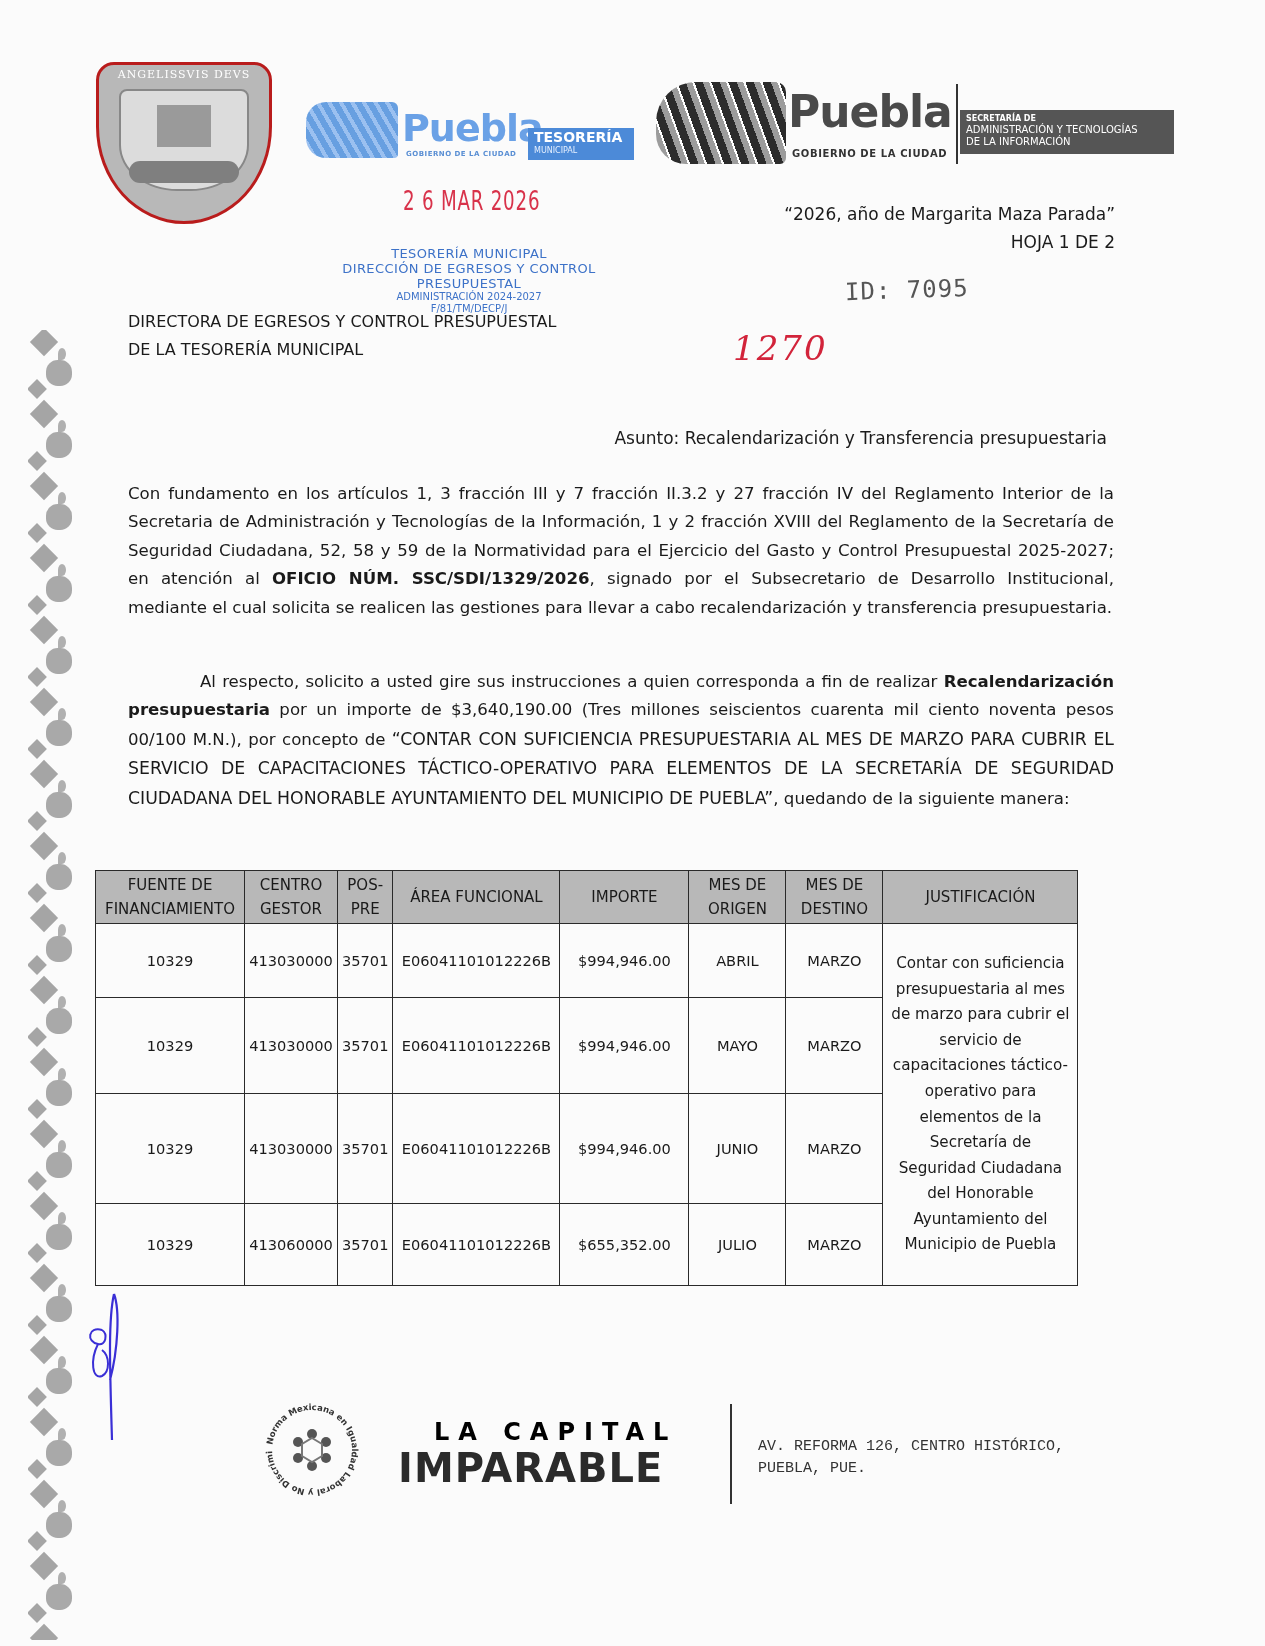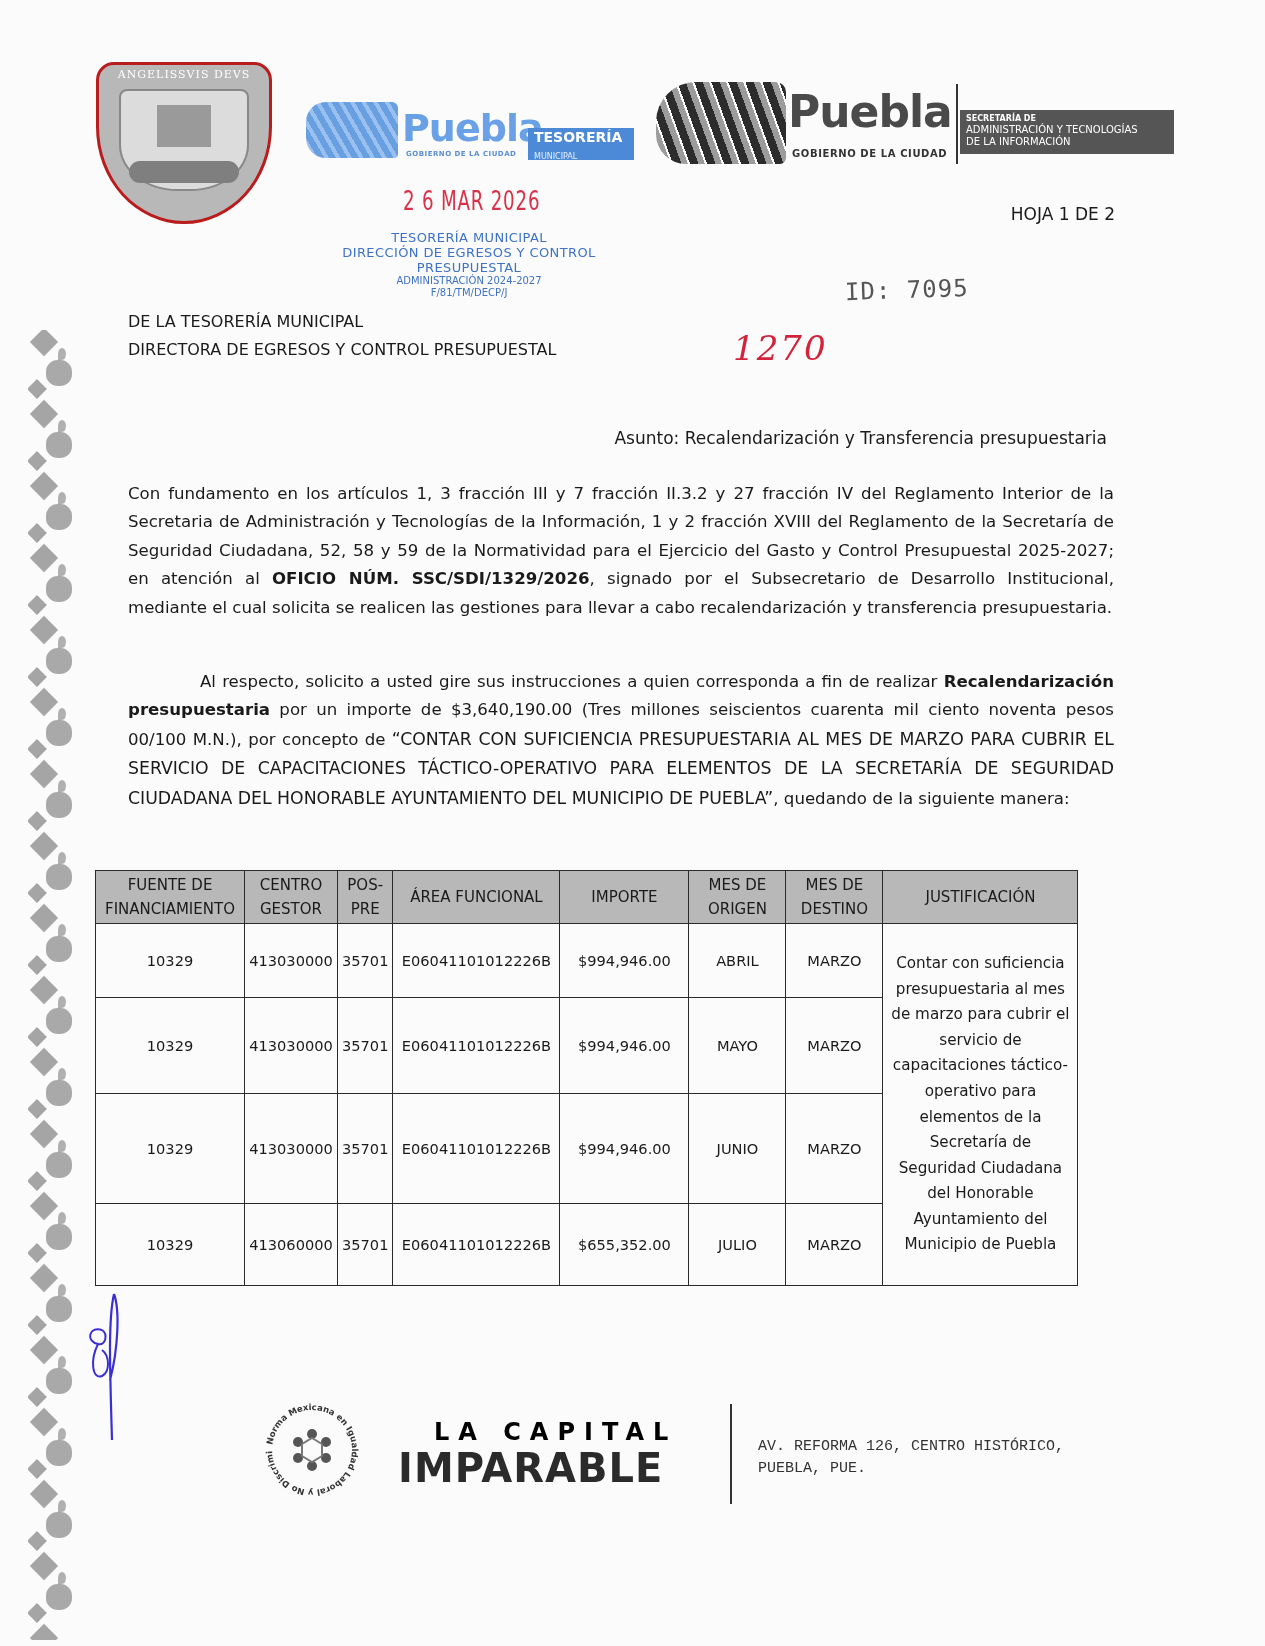--- a/index.html
+++ b/index.html
@@ -29,26 +29,26 @@
   .crest-cloud { position: absolute; left: 8px; top: 70px; width: 110px; height: 22px; background: #7f7f7f; border-radius: 12px; }
 
   
   .tes-logo { left: 306px; top: 100px; width: 330px; height: 64px; color: #3f7fd0; }
   .tes-art { position: absolute; left: 0; top: 2px; width: 92px; height: 56px;
     background: repeating-linear-gradient(60deg, #4d8fdc 0 6px, #8ab6ee 6px 10px); border-radius: 20px 6px 4px 20px; opacity: .85; }
   .tes-word { position: absolute; left: 96px; top: 6px; font-size: 38px; font-weight: bold; letter-spacing: -1px; color: #6aa1e6; }
   .tes-sub { position: absolute; left: 100px; top: 50px; font-size: 7px; font-weight: bold; color: #5a8fd4; letter-spacing: .5px; }
   .tes-box { position: absolute; left: 222px; top: 28px; width: 104px; height: 32px; background: #4c8ad8; border-left: 2px solid #4c8ad8; }
   .tes-box-t { position: absolute; left: 4px; top: 1px; font-size: 14px; font-weight: bold; color: #fff; }
-  .tes-box-s { position: absolute; left: 4px; top: 24px; font-size: 8px; color: #e6f0ff; }
+  .tes-box-s { position: absolute; left: 4px; top: 18px; font-size: 8px; color: #e6f0ff; }
 
   
   .stamp-date { left: 403px; top: 186px; font-family: "DejaVu Sans Condensed", "DejaVu Sans", sans-serif;
     font-size: 26px; color: #d8324a; letter-spacing: 1px; transform: scaleX(.78); transform-origin: left; }
-  .stamp-lines { left: 330px; top: 230px; width: 278px; text-align: center; color: #3d72c8; }
+  .stamp-lines { left: 330px; top: 246px; width: 278px; text-align: center; color: #3d72c8; }
   .stamp-l1, .stamp-l2 { font-size: 13px; line-height: 15px; letter-spacing: .4px; }
   .stamp-l3 { font-size: 10px; line-height: 12px; }
   .stamp-l4 { font-size: 10px; line-height: 12px; }
 
   
   .pb-logo { left: 656px; top: 82px; width: 520px; height: 86px; }
   .pb-art { position: absolute; left: 0; top: 0; width: 130px; height: 82px;
     background: repeating-linear-gradient(70deg, #2c2c2c 0 8px, #9c9c9c 8px 14px, #fff 14px 16px); border-radius: 40px 10px 6px 30px; }
   .pb-word { position: absolute; left: 132px; top: 4px; font-size: 44px; font-weight: bold; color: #4a4a4a; letter-spacing: -1px; }
   .pb-sub { position: absolute; left: 136px; top: 66px; font-size: 10px; font-weight: bold; color: #333; letter-spacing: .6px; }
@@ -244,28 +244,29 @@
   <div class="pb-sub">GOBIERNO DE LA CIUDAD</div>
   <div class="pb-rule"></div>
   <div class="pb-box">
     <div class="pb-box-1">SECRETARÍA DE</div>
     <div class="pb-box-2">ADMINISTRACIÓN Y TECNOLOGÍAS</div>
     <div class="pb-box-2">DE LA INFORMACIÓN</div>
   </div>
 </div>
 
 <div class="abs meta">
+  <div>“2026, año de Margarita Maza Parada”</div>
   <div>HOJA 1 DE 2</div>
 </div>
 <div class="abs handnote">ID: 7095</div>
 <div class="abs folio">1270</div>
 
 <div class="abs addr">
+  <div>DIRECTORA DE EGRESOS Y CONTROL PRESUPUESTAL</div>
   <div>DE LA TESORERÍA MUNICIPAL</div>
-  <div>DIRECTORA DE EGRESOS Y CONTROL PRESUPUESTAL</div>
 </div>
 
 <div class="abs asunto">Asunto: Recalendarización y Transferencia presupuestaria</div>
 
 <div class="abs body-text p1"><span>Con fundamento en los artículos 1, 3 fracción III y 7 fracción II.3.2 y 27 fracción IV del Reglamento Interior de la Secretaria de Administración y Tecnologías de la Información, 1 y 2 fracción XVIII del Reglamento de la Secretaría de Seguridad Ciudadana, 52, 58 y 59 de la Normatividad para el Ejercicio del Gasto y Control Presupuestal 2025-2027; en atención al </span><span class="b">OFICIO NÚM. SSC/SDI/1329/2026</span><span>, signado por el Subsecretario de Desarrollo Institucional, mediante el cual solicita se realicen las gestiones para llevar a cabo recalendarización y transferencia presupuestaria.</span></div>
 
 <div class="abs body-text p2"><span class="indent"></span><span>Al respecto, solicito a usted gire sus instrucciones a quien corresponda a fin de realizar </span><span class="b">Recalendarización presupuestaria</span><span> por un importe de $3,640,190.00 (Tres millones seiscientos cuarenta mil ciento noventa pesos 00/100 M.N.), por concepto de </span><span class="caps">“CONTAR CON SUFICIENCIA PRESUPUESTARIA AL MES DE MARZO PARA CUBRIR EL SERVICIO DE CAPACITACIONES TÁCTICO-OPERATIVO PARA ELEMENTOS DE LA SECRETARÍA DE SEGURIDAD CIUDADANA DEL HONORABLE AYUNTAMIENTO DEL MUNICIPIO DE PUEBLA”</span><span>, quedando de la siguiente manera:</span></div>
 
 <table class="abs tbl">
   <thead>

